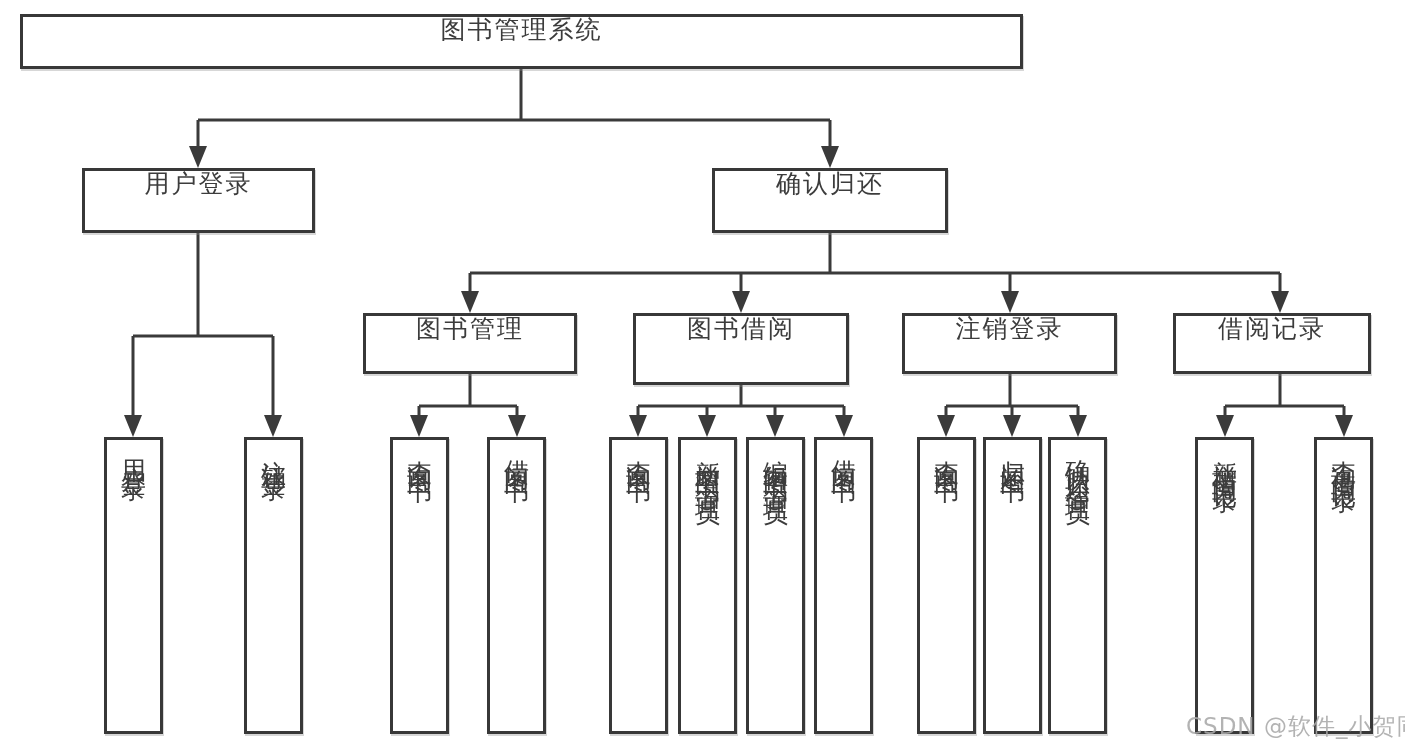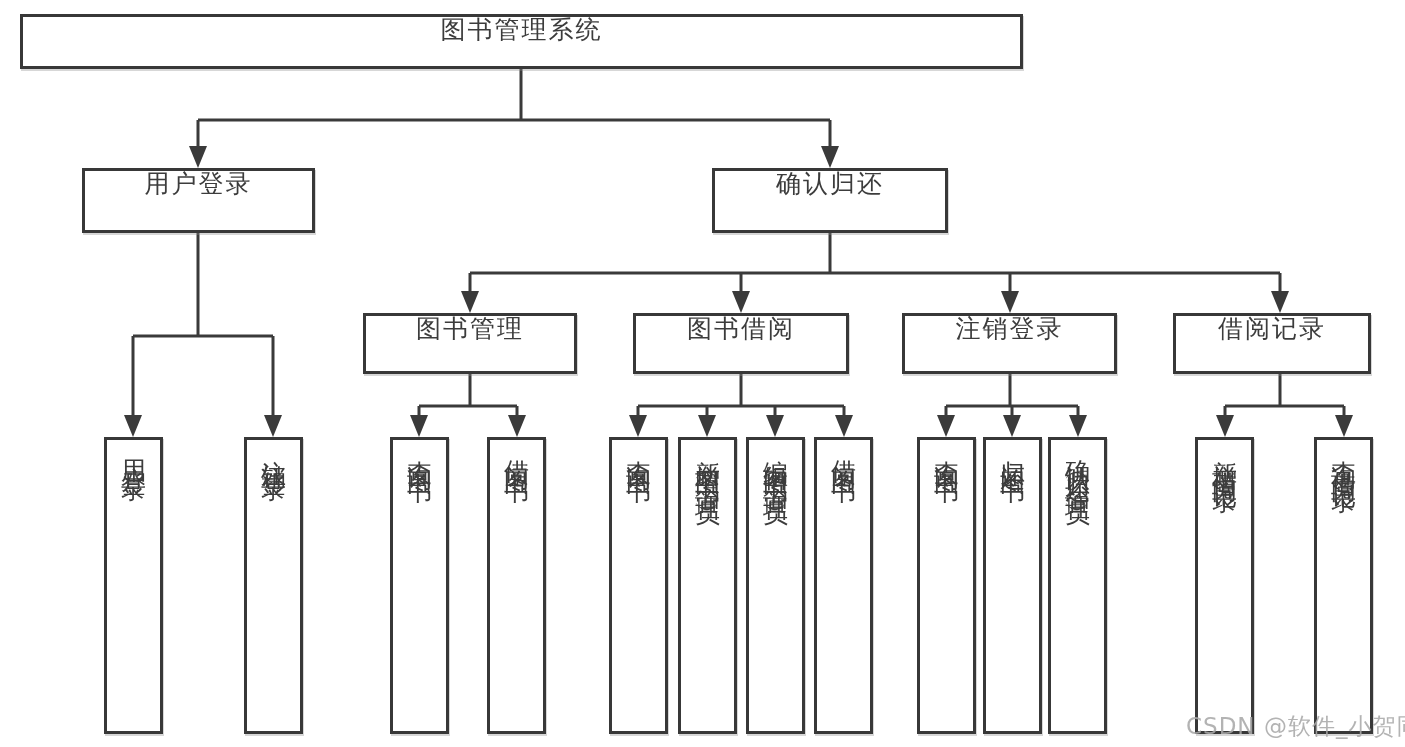--- a/index.html
+++ b/index.html
@@ -69,21 +69,21 @@
   <div class="box" style="left:82px;top:168px;width:233px;height:65px">
     <span class="lbl">用户登录</span>
   </div>
   <div class="box" style="left:712px;top:168px;width:236px;height:65px">
     <span class="lbl">确认归还</span>
   </div>
 
   <div class="box" style="left:363px;top:313px;width:214px;height:61px">
     <span class="lbl">图书管理</span>
   </div>
-  <div class="box" style="left:633px;top:313px;width:216px;height:61px">
+  <div class="box" style="left:633px;top:313px;width:216px;height:72px">
     <span class="lbl">图书借阅</span>
   </div>
   <div class="box" style="left:902px;top:313px;width:215px;height:61px">
     <span class="lbl">注销登录</span>
   </div>
   <div class="box" style="left:1173px;top:313px;width:198px;height:61px">
     <span class="lbl">借阅记录</span>
   </div>
 
   <div class="box vbox" style="left:104px;top:437px;width:59px;height:297px">

